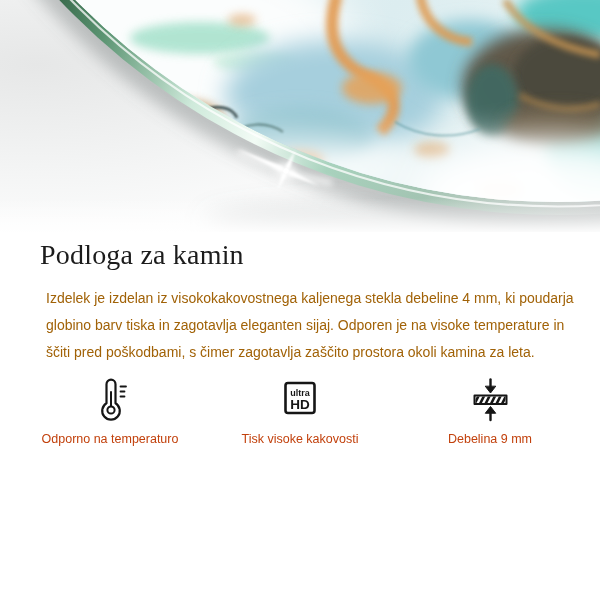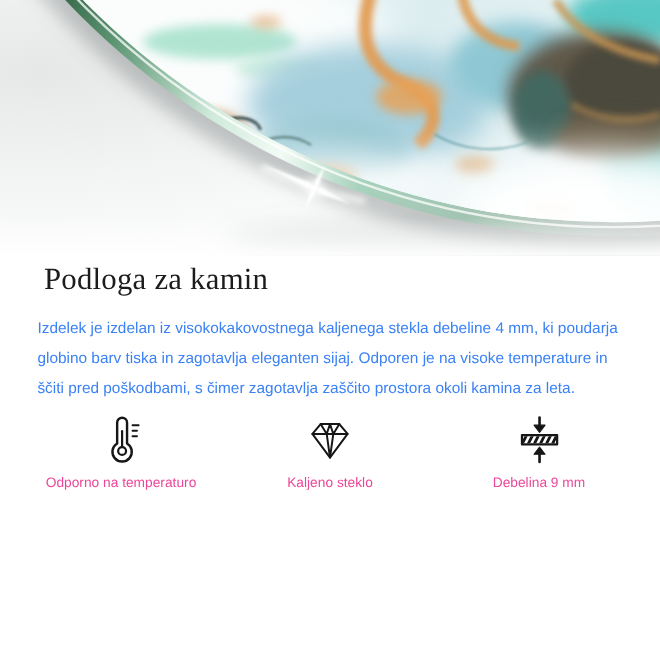--- a/index.html
+++ b/index.html
@@ -11,31 +11,31 @@
   .hero{position:relative;width:600px;height:232px;overflow:hidden;background:#fff;}
   .hero svg{display:block;}
   .content{padding:0 40px 0 34px;}
   .heading{
     margin:6px 0 0 6px;
     font-family:"Liberation Serif","DejaVu Serif",serif;
     font-weight:400;color:#1c1c1c;
     font-size:28px;line-height:34px;letter-spacing:.2px;
   }
   .desc{
-    margin:13px 0 0 0;width:534px;
-    font-size:14px;line-height:27px;color:#3b82f6;
+    margin:13px 0 0 12px;width:534px;
+    font-size:14px;line-height:27px;color:#a16207;
   }
   .features{
     margin:8px 0 0 -19px;width:570px;
     display:grid;grid-template-columns:190px 190px 190px;
     row-gap:18px;
   }
   .feature{display:flex;flex-direction:column;align-items:center;}
   .feature .icon-box{height:50px;display:flex;align-items:center;justify-content:center;}
-  .feature .label{margin-top:8px;font-size:12.5px;color:#ec4899;line-height:15px;white-space:nowrap;}
+  .feature .label{margin-top:8px;font-size:12.5px;color:#c2410c;line-height:15px;white-space:nowrap;}
   .ficon{stroke:#161616;fill:none;stroke-width:2.2;stroke-linecap:round;stroke-linejoin:round;}
   .ficon text{stroke:none;fill:#161616;font-family:"Liberation Sans",sans-serif;}
 </style>
 </head>
 <body>
 
 <div class="hero">
   <svg width="600" height="232" viewBox="0 0 600 232" aria-hidden="true">
     <defs>
       <radialGradient id="bgGrad" cx="0.06" cy="0.28" r="0.85">
@@ -162,33 +162,32 @@
         <svg class="ficon" width="46" height="46" viewBox="0 0 46 46">
           <path d="M19.5 27.2 V8.2 a4.5 4.5 0 0 1 9 0 v19 a8.8 8.8 0 1 1 -9 0"></path>
           <circle cx="24" cy="34" r="3.6" stroke-width="2"></circle>
           <path d="M24 29.8 V16" stroke-width="2"></path>
           <path d="M33.5 10.5 h5.5 M33.5 15.5 h4 M33.5 20.5 h4" stroke-width="1.8"></path>
         </svg>
       </div>
       <div class="label">Odporno na temperaturo</div>
     </div>
 
-
-
     <div class="feature">
       <div class="icon-box">
         <svg class="ficon" width="46" height="46" viewBox="0 0 46 46">
-          <path d="M14.5 9.5 H31.5 L39 18.5 L23 40 L7 18.5 Z" stroke-width="1.8"></path>
-          <path d="M7 18.5 H39" stroke-width="1.8"></path>
-          <path d="M14.5 9.5 L20 18.5 L23 9.5 L26 18.5 L31.5 9.5" stroke-width="1.8"></path>
-          <path d="M20 18.5 L23 40 M26 18.5 L23 40" stroke-width="1.8"></path>
+          <rect x="8.5" y="7" width="29" height="30" rx="2.5" stroke-width="2.6"></rect>
+          <text x="23" y="19.5" font-size="9" font-weight="700" text-anchor="middle">ultra</text>
+          <text x="23" y="32.5" font-size="13.5" font-weight="700" text-anchor="middle">HD</text>
         </svg>
       </div>
-      <div class="label">Kaljeno steklo</div>
+      <div class="label">Tisk visoke kakovosti</div>
     </div>
+
+
 
 
     <div class="feature">
       <div class="icon-box">
         <svg class="ficon" width="46" height="46" viewBox="0 0 46 46">
           <path d="M23.5 3.5 v8" stroke-width="2.4"></path>
           <path d="M18.5 10.5 L23.5 17 L28.5 10.5 Z" fill="#161616" stroke-width="1"></path>
           <rect x="7.5" y="19.5" width="32" height="8.5" stroke-width="2"></rect>
           <defs>
               <clipPath id="barClip">

